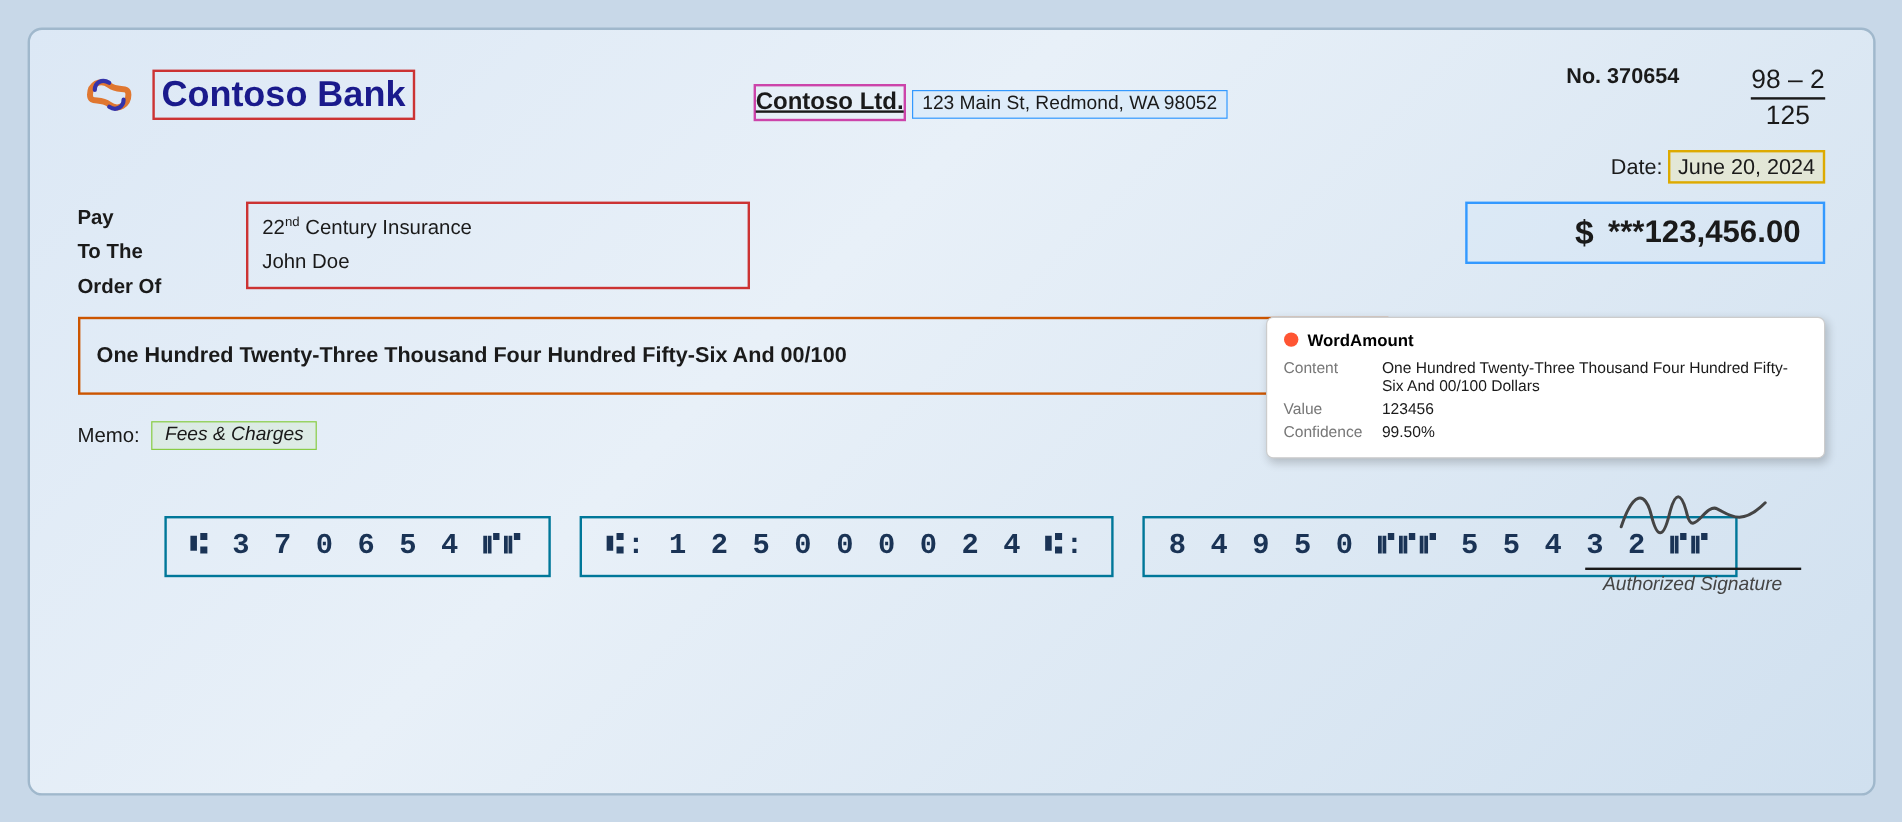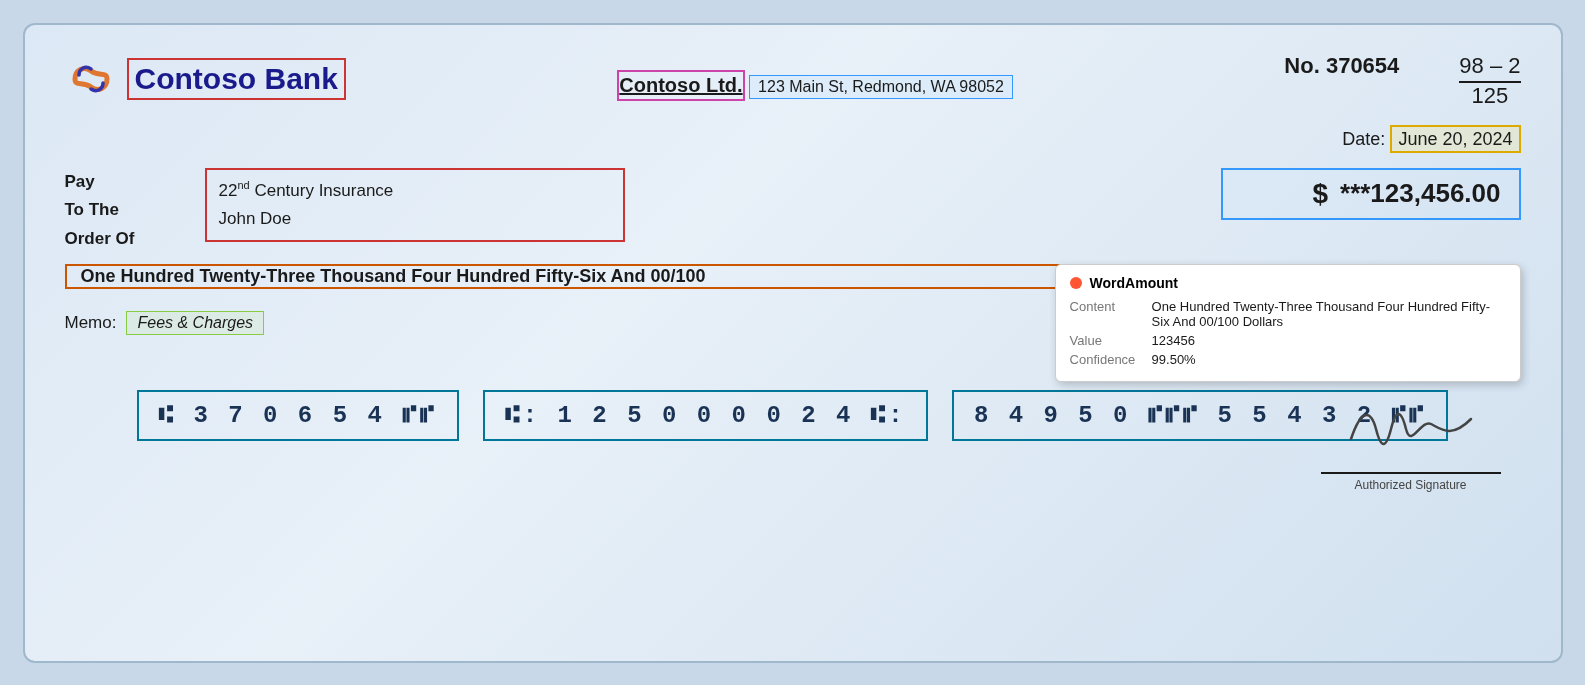--- a/index.html
+++ b/index.html
@@ -74,21 +74,21 @@
       margin-top: 4px;
       padding: 2px 8px;
       background: rgba(200,230,255,0.3);
     }
 
     .check-number-block {
       text-align: right;
     }
 
     .check-no {
-      font-size: 22px;
+      font-size: 18px;
       color: #1a1a1a;
     }
 
     .check-no span {
       font-weight: bold;
     }
 
     .fraction {
       font-size: 22px;
       color: #1a1a1a;
@@ -177,21 +177,21 @@
     
     .word-amount-row {
       display: flex;
       align-items: stretch;
       margin-top: 10px;
       position: relative;
     }
 
     .word-amount-box {
       border: 2px solid #cc5500;
-      padding: 0 14px;
+      padding: 20px 14px;
       font-size: 18px;
       font-weight: bold;
       color: #1a1a1a;
       flex: 0 0 75%;
       max-width: 75%;
       display: flex;
       align-items: center;
       justify-content: space-between;
     }
 
@@ -262,23 +262,24 @@
     .signature-image {
       font-family: 'Georgia', cursive;
       font-size: 38px;
       font-style: italic;
       color: #444;
       padding: 4px 20px;
       border-bottom: 2px solid #1a1a1a;
     }
 
     .sig-label {
-      font-size: 12px;
+      font-size: 16px;
       color: #444;
       margin-top: 4px;
+      font-style: italic;
     }
 
     
     .memo-row {
       display: flex;
       align-items: center;
       gap: 10px;
       margin-top: 22px;
       font-size: 17px;
       color: #1a1a1a;

